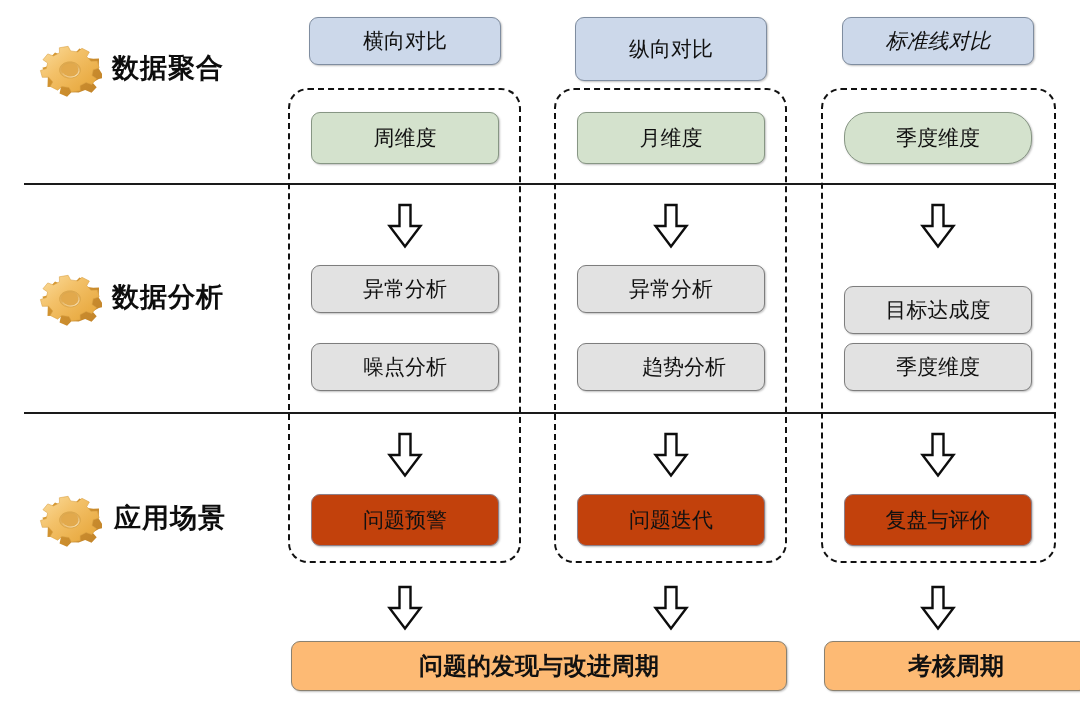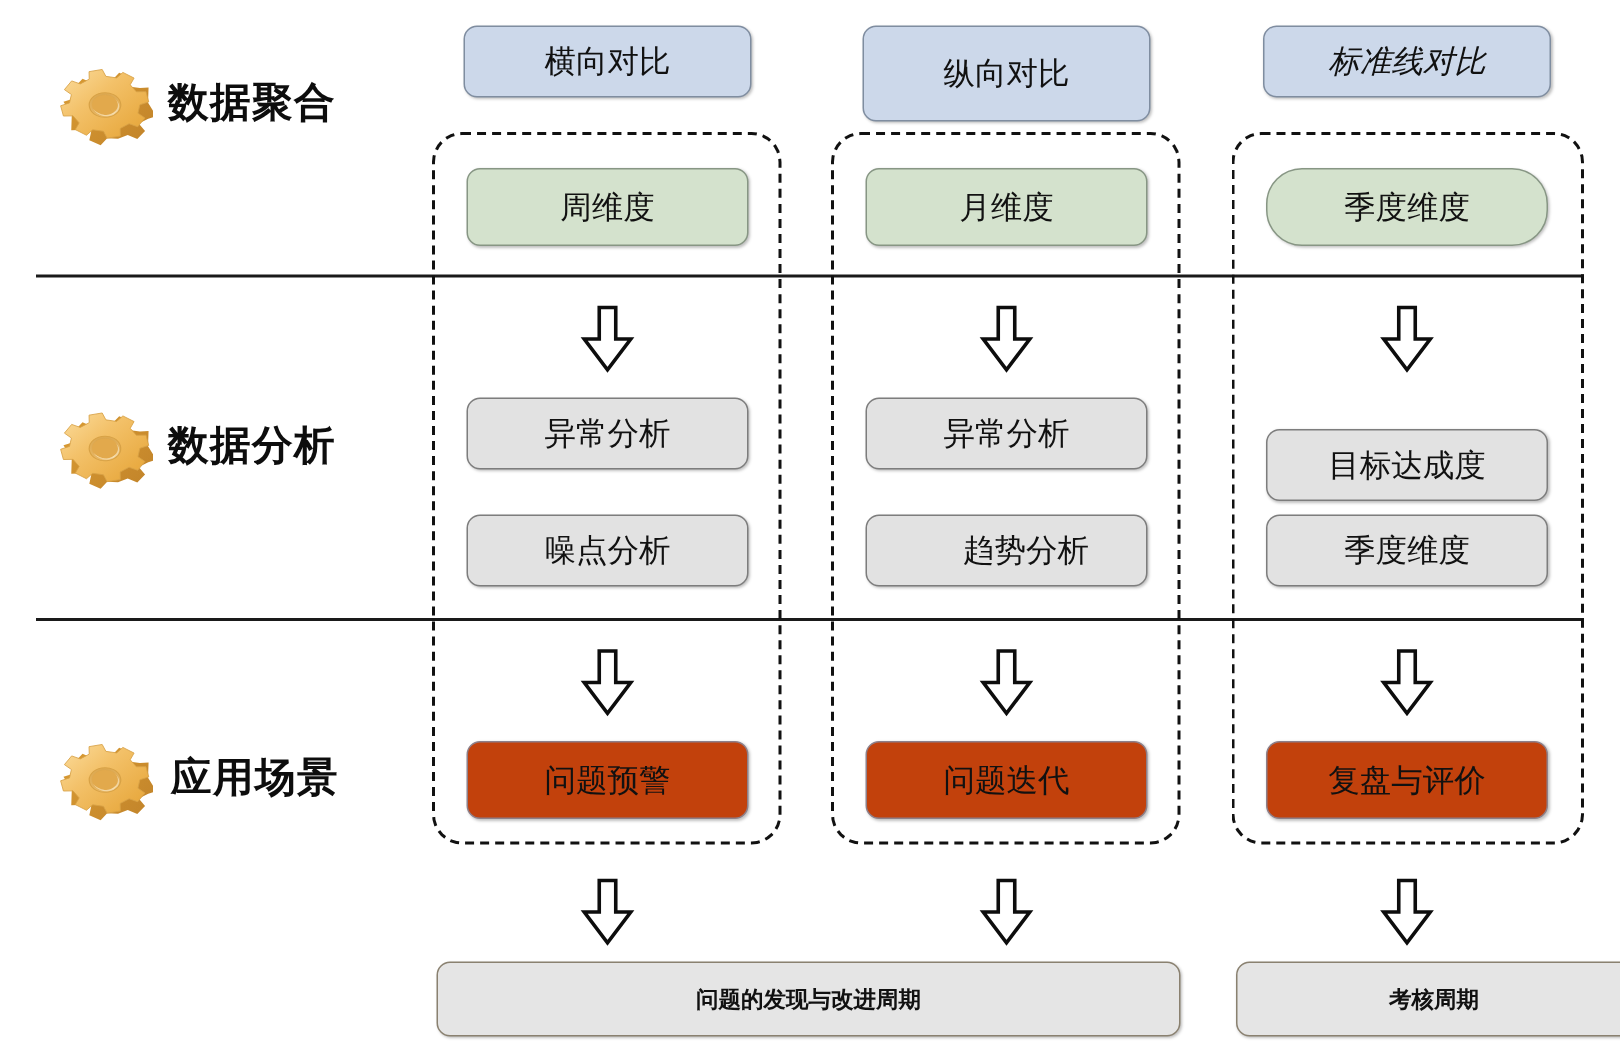--- a/index.html
+++ b/index.html
@@ -65,24 +65,24 @@
   }
   .node.gray{
     background:#e2e2e2;
     border:1.6px solid #7d7d7d;
   }
   .node.purple{
     background:#c2410c;
     border:1.6px solid #8d7f89;
   }
   .node.yellow{
-    background:#e5e5e5;
+    background:#fdba74;
     border:1.6px solid #8a8170;
     font-weight:bold;
-    font-size:15px;
+    font-size:24px;
   }
 
   
   .arrow{
     position:absolute;
     width:38px;height:46px;
   }
   .arrow svg{display:block;width:100%;height:100%;}
 </style>
 </head>

